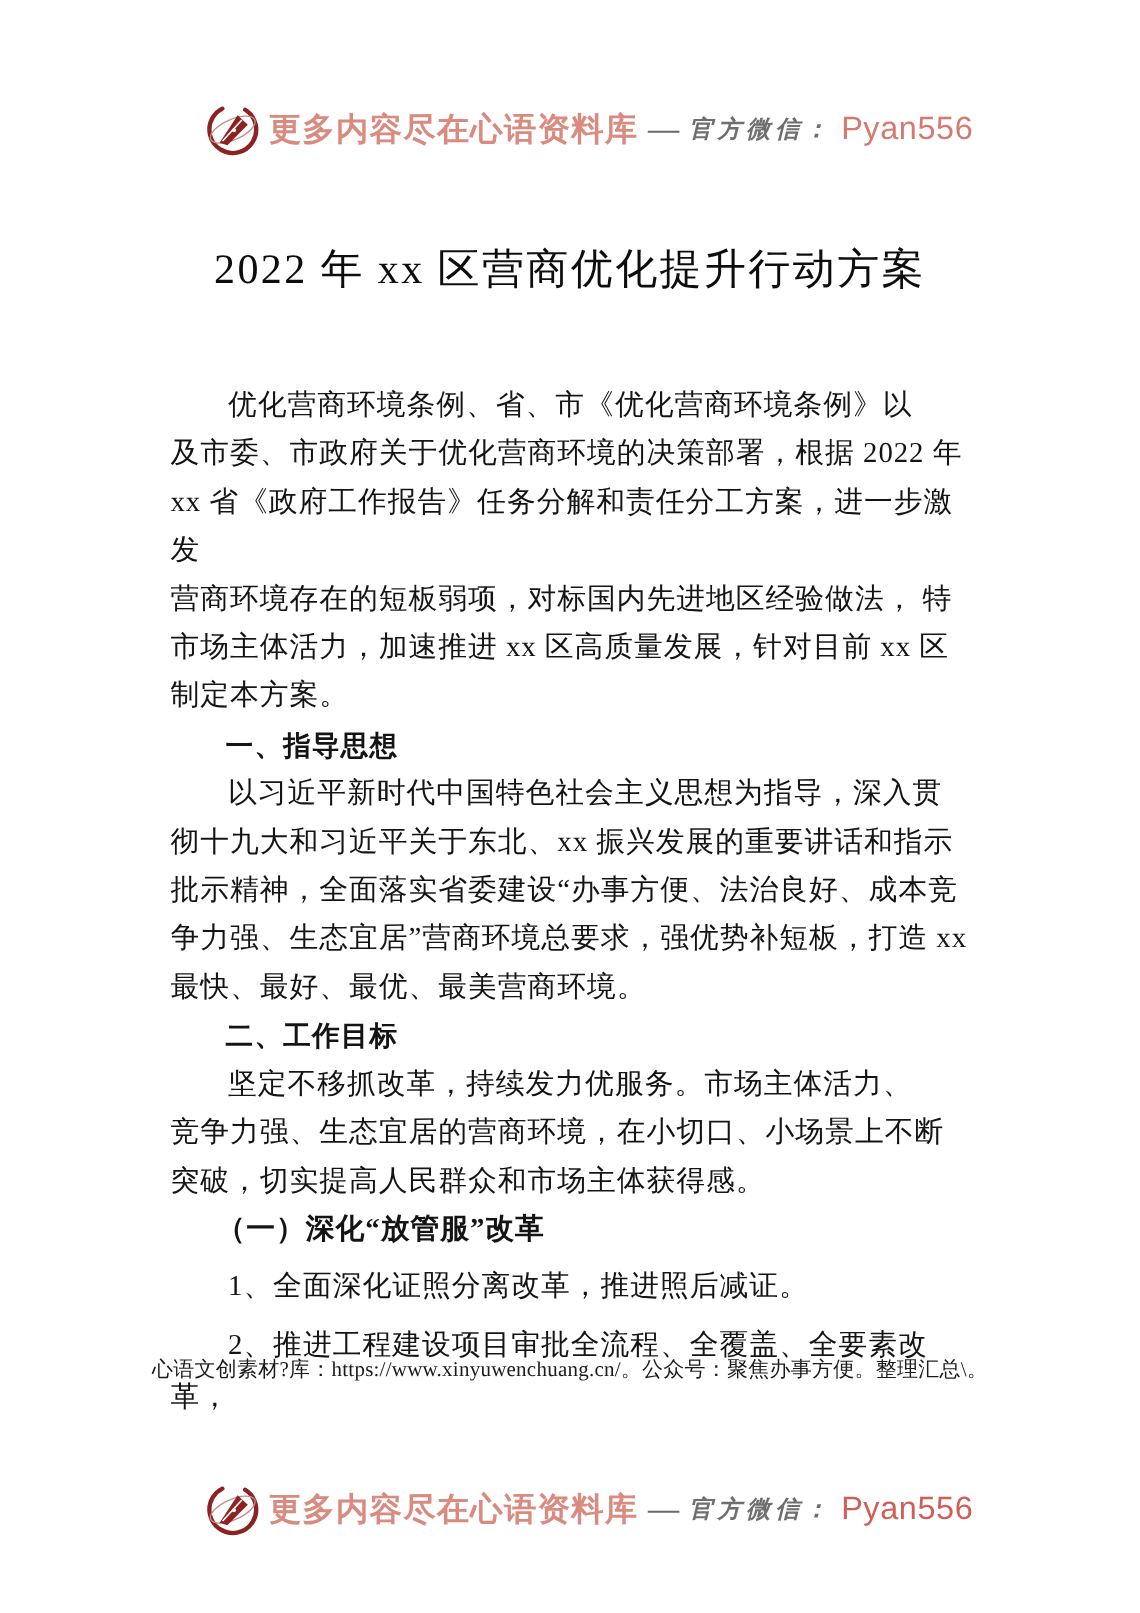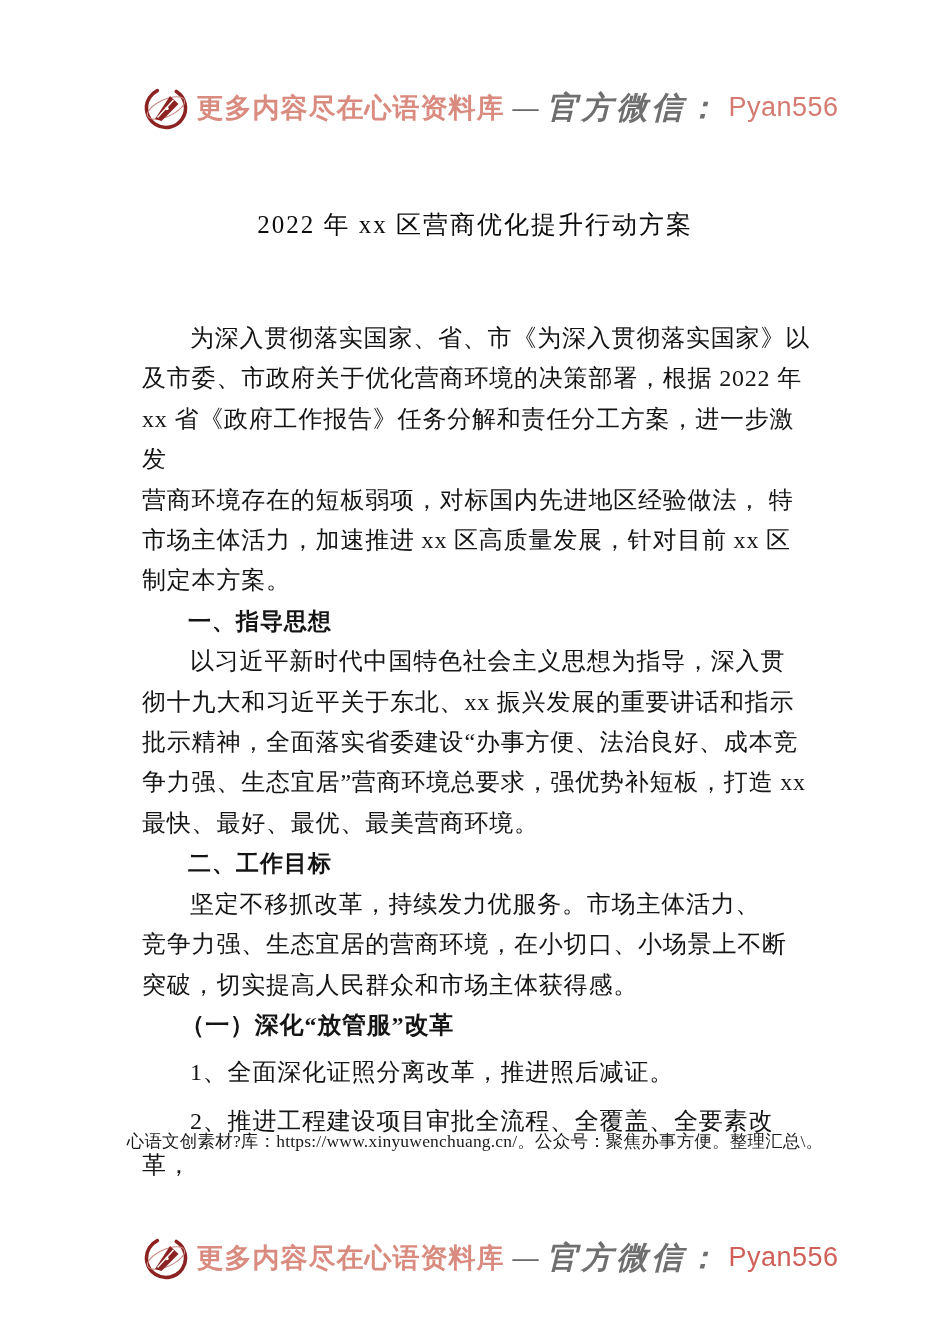--- a/index.html
+++ b/index.html
@@ -37,21 +37,21 @@
     color: #d98b80;
     font-family: "Liberation Serif", "DejaVu Serif", serif;
   }
   .wm-dash {
     font-size: 26px;
     font-weight: bold;
     color: #6a6a6a;
     margin: 0 1px;
   }
   .wm-label {
-    font-size: 31px;
+    font-size: 20px;
     font-weight: bold;
     font-style: italic;
     letter-spacing: 4px;
     color: #6f6f6f;
     font-family: "Liberation Serif", "DejaVu Serif", serif;
   }
   .wm-id {
     font-size: 27px;
     font-family: "Liberation Sans", "DejaVu Sans", sans-serif;
     letter-spacing: 0.5px;
@@ -59,21 +59,21 @@
   .watermark.top .wm-id { color: #d47a70; }
   .watermark.bottom .wm-id { color: #cf5f58; }
 
   
   .doc-title {
     position: absolute;
     top: 202px;
     left: 0;
     width: 100%;
     text-align: center;
-    font-size: 25px;
+    font-size: 35px;
     font-weight: 400;
     letter-spacing: 2px;
     line-height: 46px;
     color: #0d0d0d;
   }
 
   
   .content {
     position: absolute;
     top: 318px;
@@ -133,21 +133,21 @@
       <span class="wm-dash">—</span>
       <span class="wm-label">官方微信：</span>
     <span class="wm-id">Pyan556</span>
   </div>
 
   <h1 class="doc-title">2022 年 xx 区营商优化提升行动方案</h1>
 
   <div class="content">
 
     <div>
-      <div class="line indent">为深入贯彻落实国家、省、市《为深入贯彻落实国家》以</div>
+      <div class="line indent">优化营商环境条例、省、市《优化营商环境条例》以</div>
       <div class="line">及市委、市政府关于优化营商环境的决策部署，根据 2022 年</div>
       <div class="line">xx 省《政府工作报告》任务分解和责任分工方案，进一步激发</div>
       <div class="line">营商环境存在的短板弱项，对标国内先进地区经验做法，  特</div>
       <div class="line">市场主体活力，加速推进 xx 区高质量发展，针对目前 xx 区</div>
       <div class="line">制定本方案。</div>
     </div>
 
     <div class="line h-hei indent">一、指导思想</div>
 
     <div>

